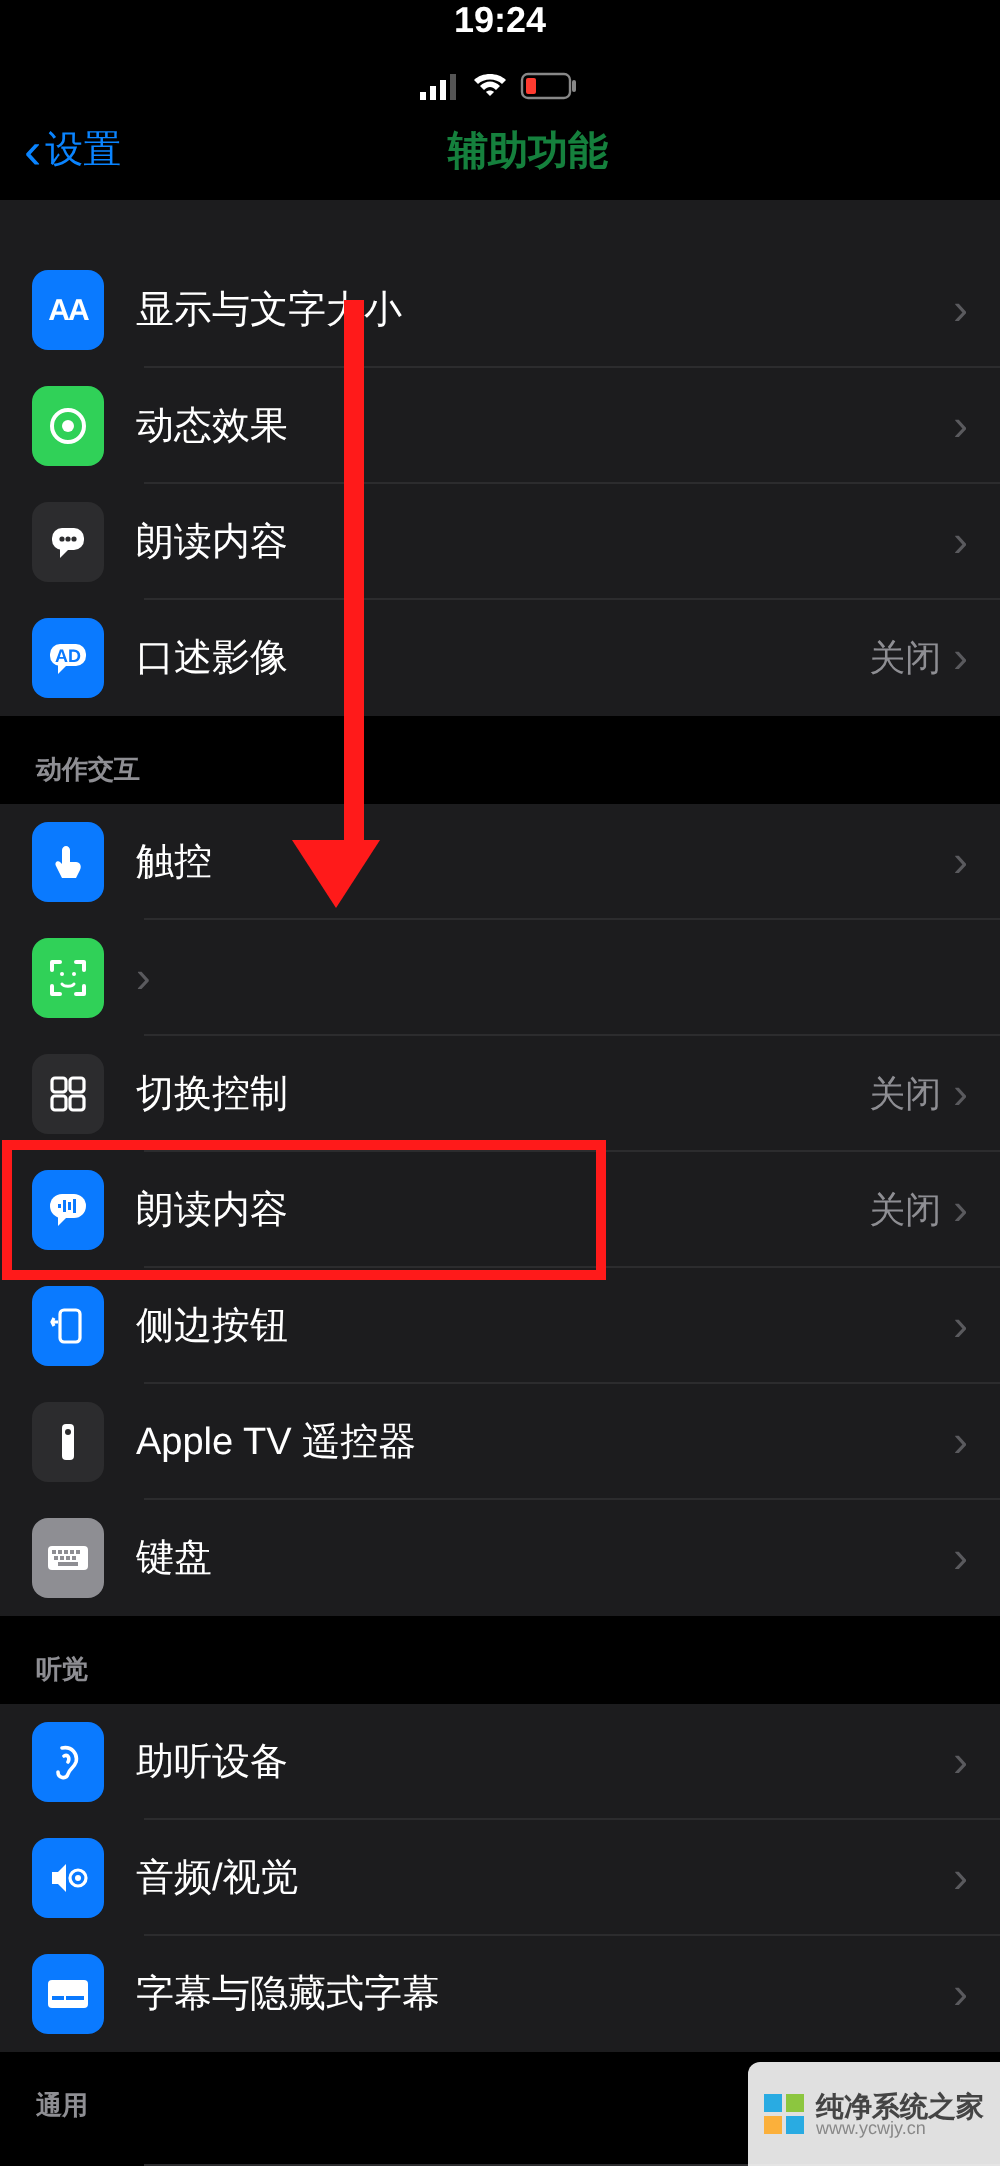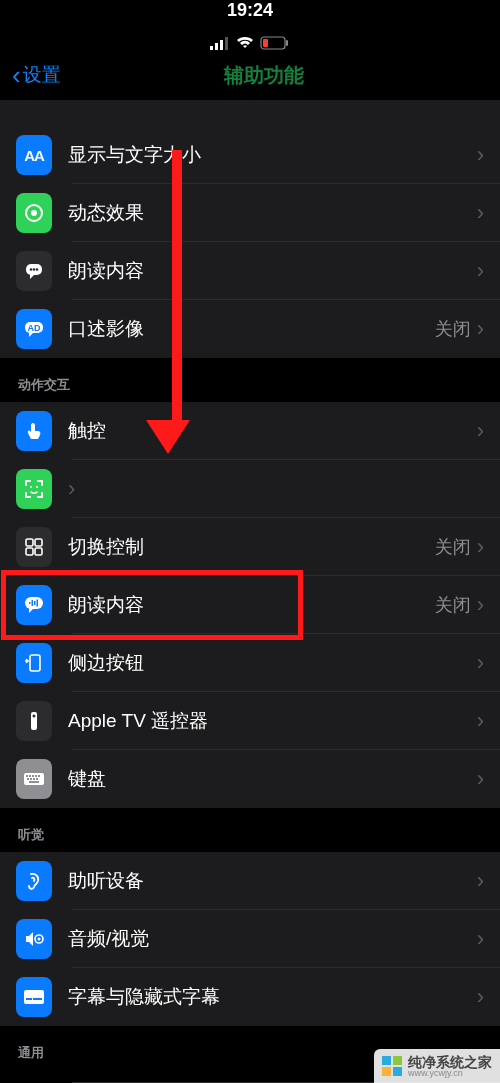--- a/index.html
+++ b/index.html
@@ -111,21 +111,21 @@
       position: absolute;
       left: 1px; top: 570px;
       width: 302px; height: 70px;
       border: 5px solid #ff1a1a;
       pointer-events: none;
     }
     
     .watermark {
       position: absolute;
       right: 0; bottom: 0;
-      height: 34px;
+      height: 52px;
       display: flex;
       align-items: center;
       gap: 6px;
       padding: 0 8px;
       background: rgba(255,255,255,0.88);
       color: #666;
       font-size: 15px;
       border-top-left-radius: 6px;
     }
     .wm-logo {

